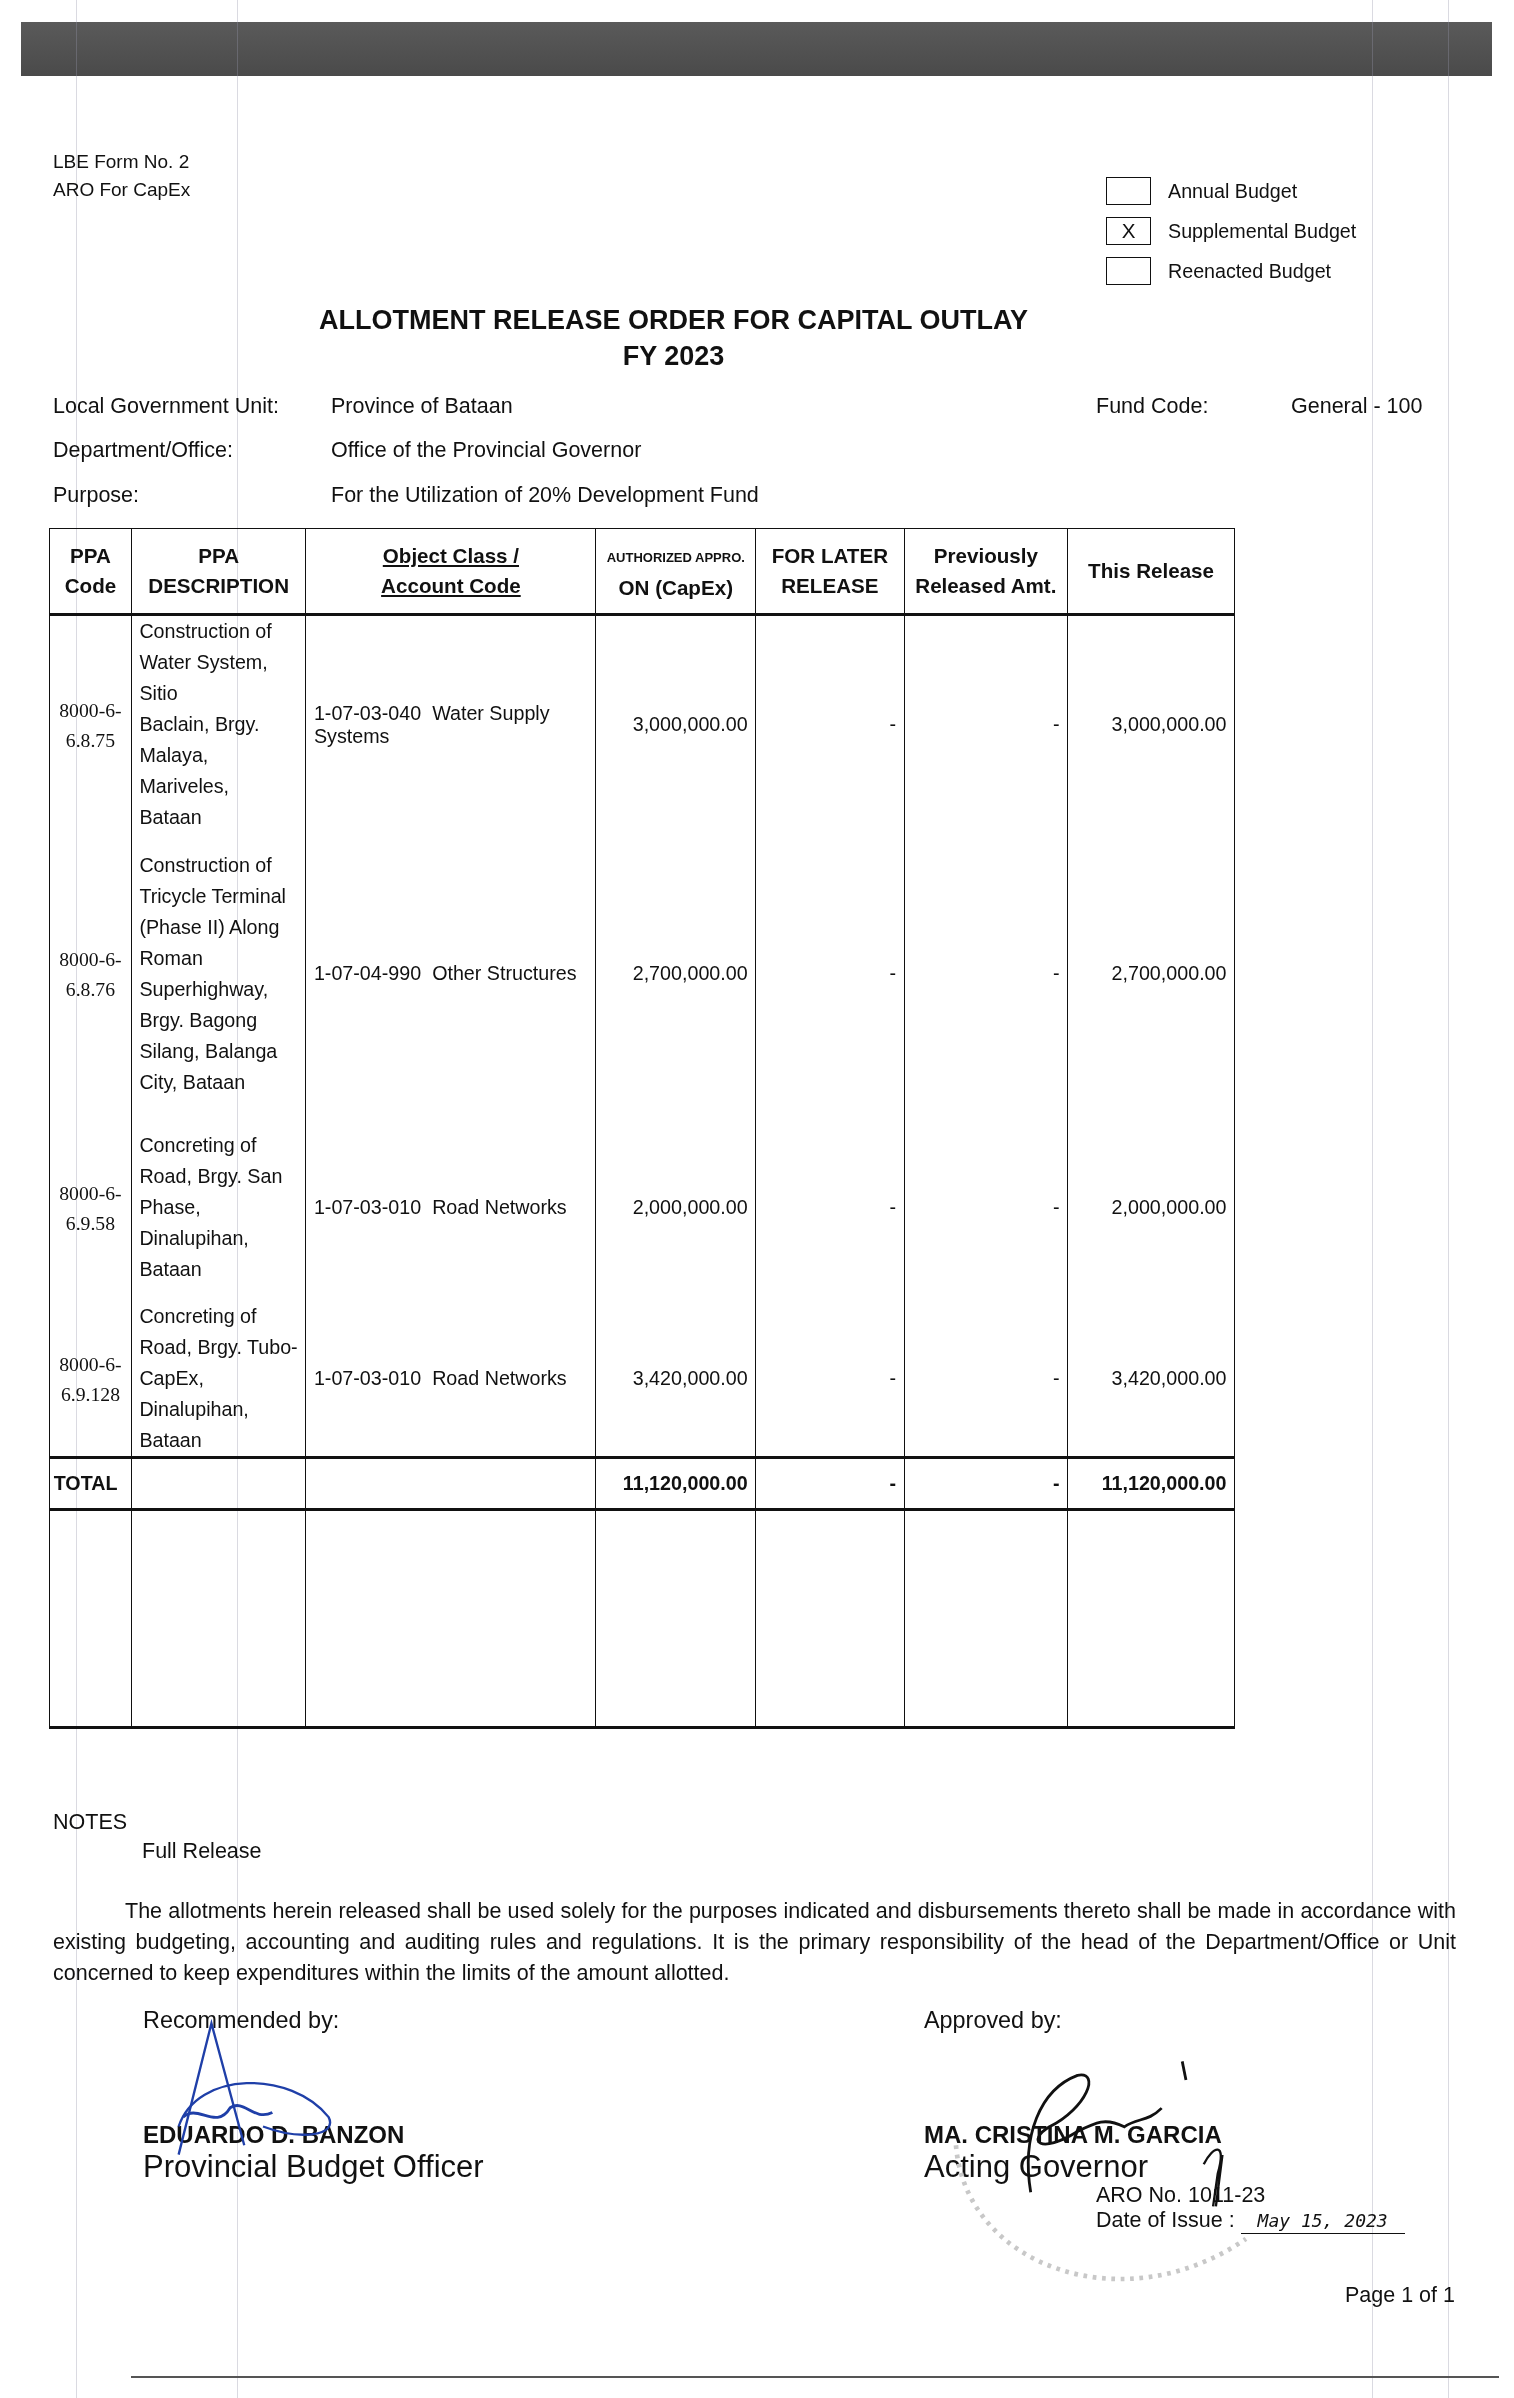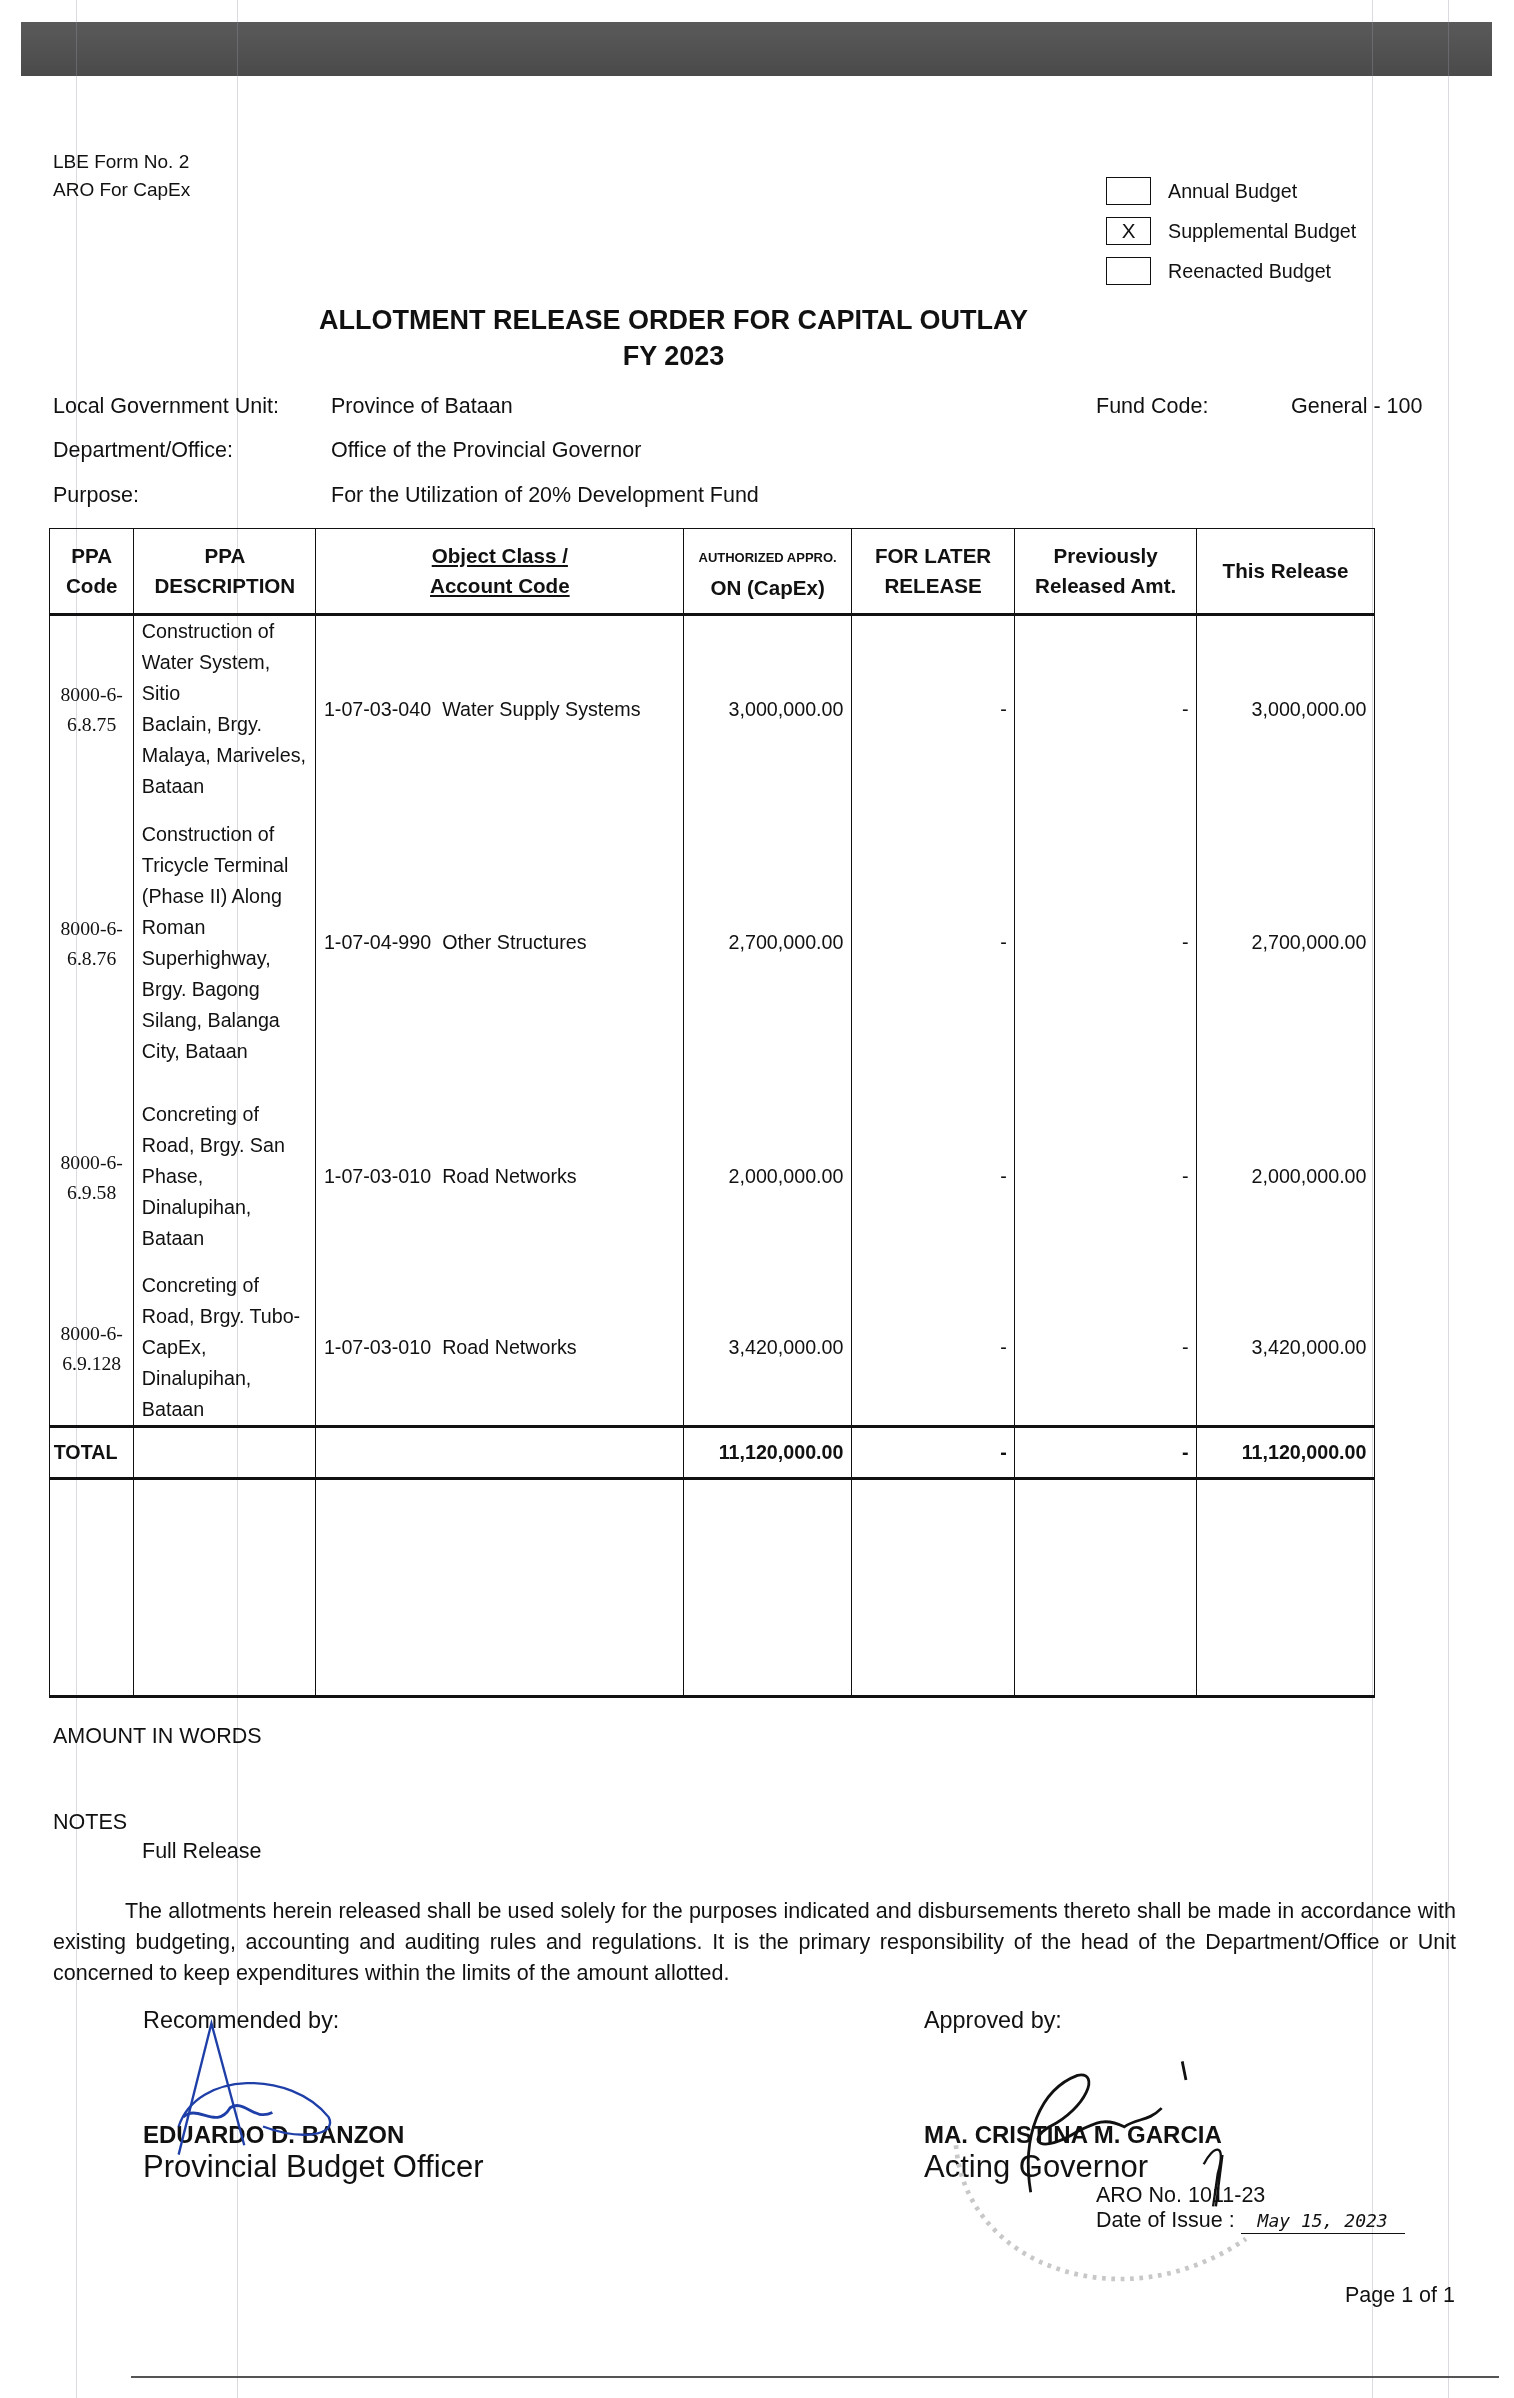--- a/index.html
+++ b/index.html
@@ -27,21 +27,21 @@
   .title div { width: 1515px; text-align: center; }
   .title .t1 { padding-left: 0; margin-left: -84px; }
   .title .t2 { margin-left: -84px; }
 
   .info { left: 53px; font-size: 21.5px; }
   .info .lbl { display: inline-block; width: 278px; }
   .fund { left: 1096px; top: 394px; font-size: 21.5px; }
   .fund .lbl { display: inline-block; width: 195px; }
 
   table.aro {
-    position: absolute; left: 49px; top: 528px; width: 1326px;
+    position: absolute; left: 49px; top: 528px; width: 1186px;
     border-collapse: collapse; font-size: 19.7px; padding-left: 12px;
   }
   table.aro td, table.aro th { border: 1.9px solid #111; padding: 0 7.5px; }
   table.aro thead th { height: 84px; font-weight: bold; font-size: 20.6px; text-align: center; vertical-align: middle; line-height: 30px; }
   table.aro thead { border-bottom: 3.7px solid #111; }
   th .small { font-size: 13px; }
   .c1 { width: 70px; } .c2 { width: 171px; } .c3 { width: 403px; text-decoration: underline; } .c4 { width: 157px; }
   .c5 { width: 157px; } .c6 { width: 178px; } .c7 { width: 169px; }
   td.code { text-align: center; vertical-align: middle; line-height: 30px; font-family: Liberation Serif, serif; }
   td.desc { vertical-align: middle; line-height: 31px; padding: 0 3.7px; }
@@ -195,21 +195,20 @@
       <td></td>
       <td></td>
       <td></td>
       <td></td>
       <td></td>
     </tr>
   </tbody>
 </table>
 
 <div class="abs words">
-  <div>AMOUNT IN WORDS</div>
 </div>
 
 <div class="abs notes">
   <div>NOTES</div>
   <div class="indent">Full Release</div>
 </div>
 
 <div class="abs para">The allotments herein released shall be used solely for the purposes indicated and disbursements thereto shall be made in accordance with existing budgeting, accounting and auditing rules and regulations. It is the primary responsibility of the head of the Department/Office or Unit concerned to keep expenditures within the limits of the amount allotted.</div>
 
 <div class="abs sig-left">

